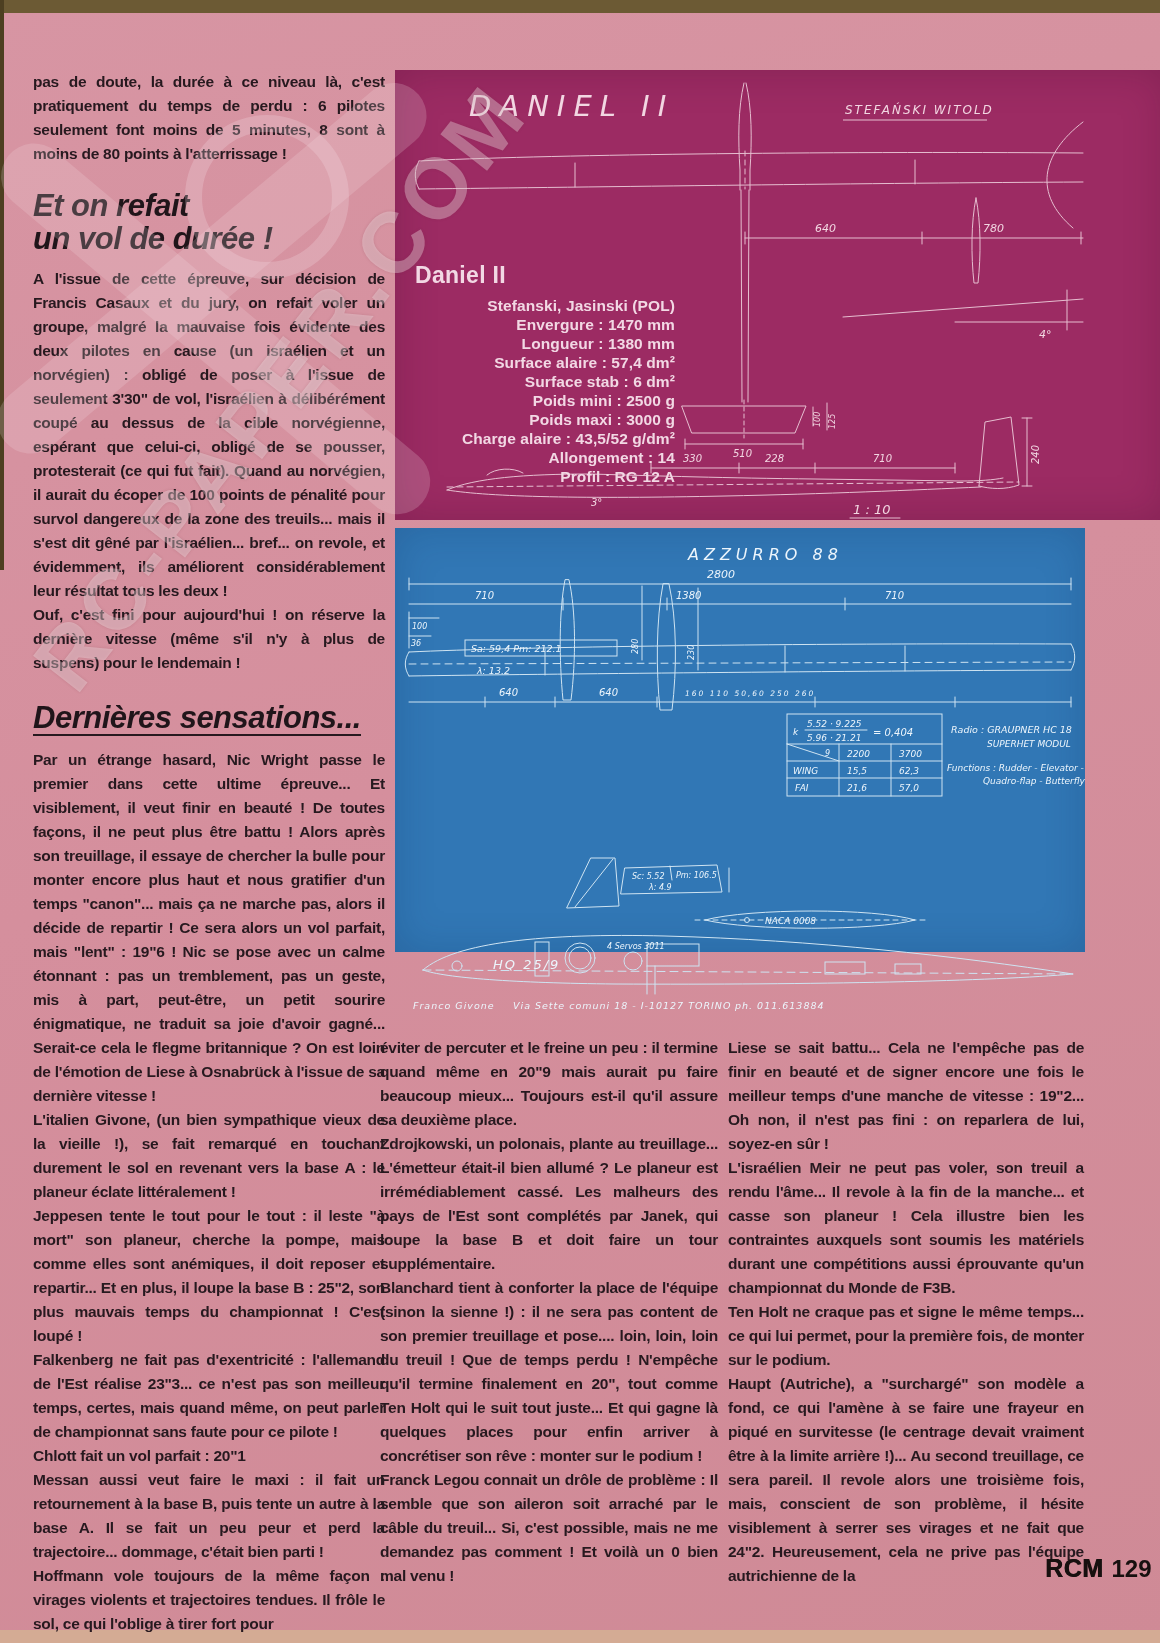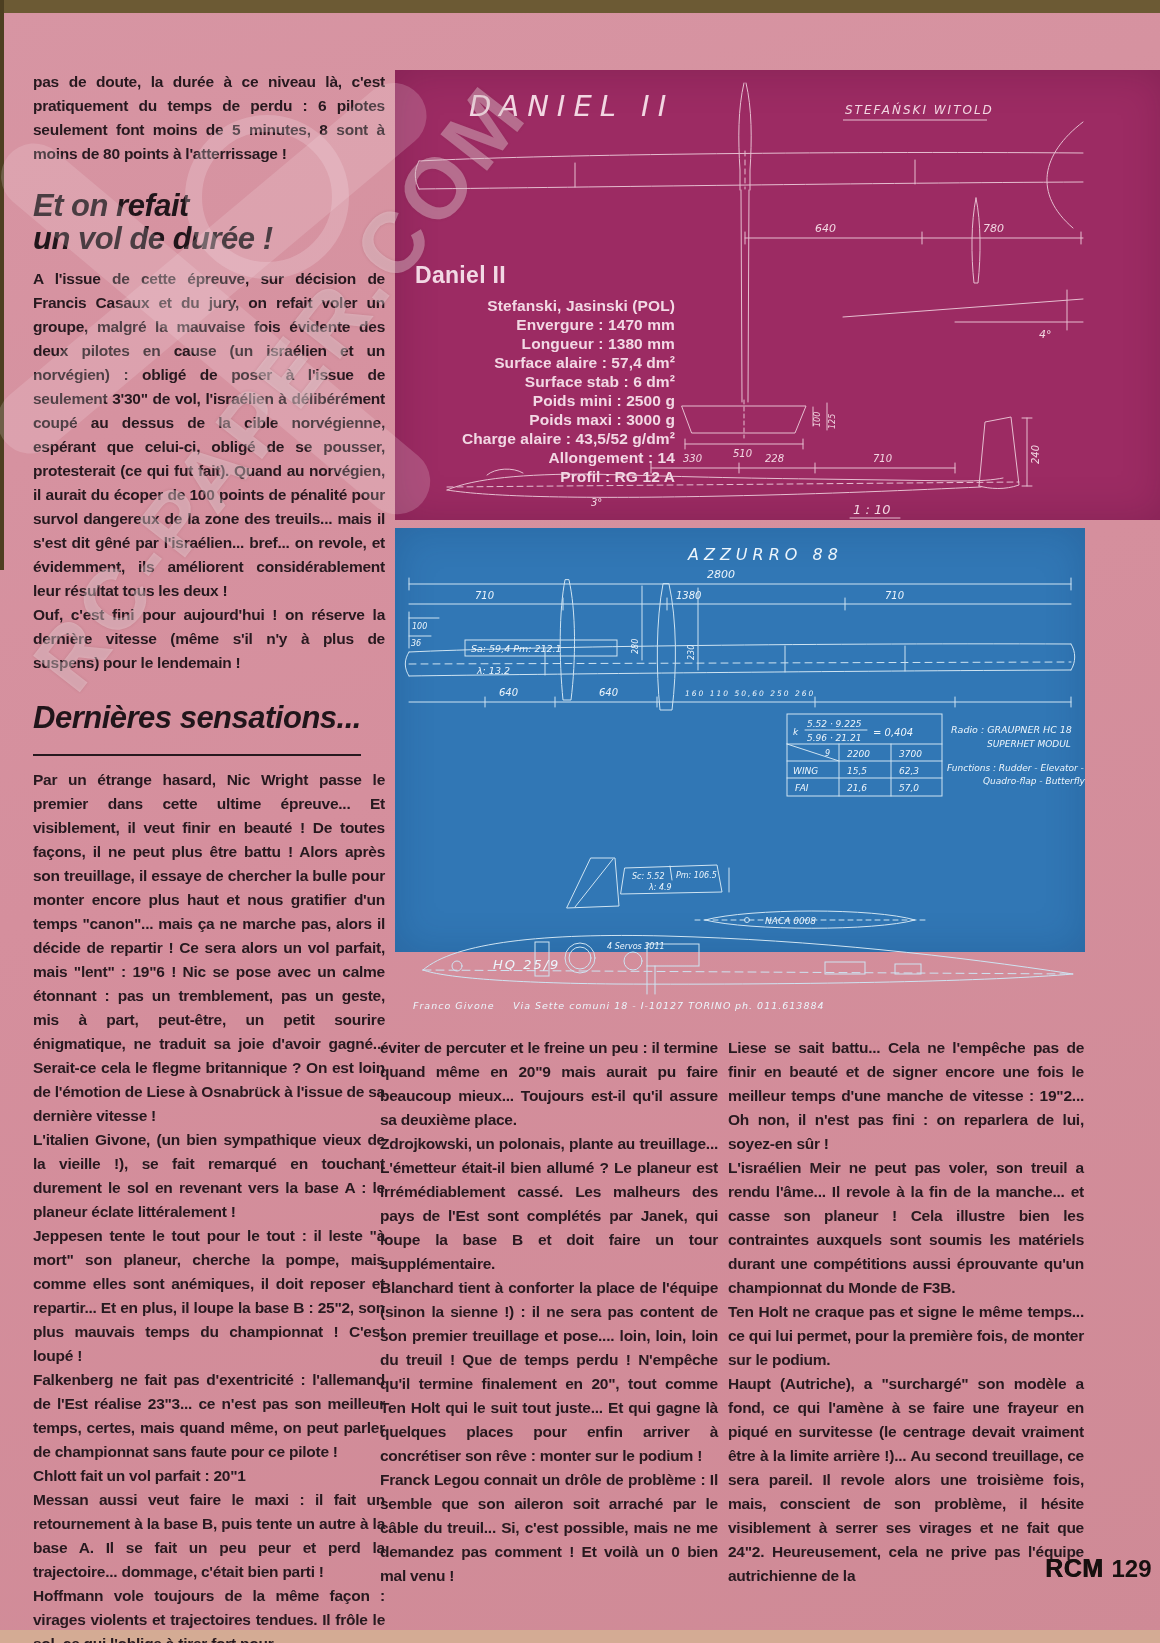--- a/index.html
+++ b/index.html
@@ -26,21 +26,21 @@
   .col-left{left:33px;top:70px;width:352px;}
   .col-mid{left:380px;top:1036px;width:338px;}
   .col-right{left:728px;top:1036px;width:356px;}
 
   .heading{
     font-style:italic;font-weight:bold;
     font-size:31px;line-height:33px;letter-spacing:-0.5px;
     color:#20151a;margin:0;
   }
   .heading-1{margin:23px 0 12px 0;}
-  .heading-2{margin:26px 8px 12px 0;display:inline-block;border-bottom:2px solid #27191f;padding-bottom:20px;}
+  .heading-2{margin:26px 8px 12px 0;display:inline-block;border-bottom:2px solid #27191f;padding-bottom:0;}
 
   
   .panel{position:absolute;z-index:1;}
   .panel-daniel{left:395px;top:70px;width:771px;height:450px;background:#9c2b63;box-shadow:inset 0 0 40px rgba(60,10,40,.25);}
   .panel-azzurro{left:395px;top:528px;width:690px;height:424px;background:#3177b5;box-shadow:inset 0 0 40px rgba(10,40,80,.2);}
   .panel svg{position:absolute;left:0;top:0;}
 
   .sketch-line{stroke-linecap:round;fill:none;}
   .d-line{stroke:#e6bed0;stroke-width:1;}
   .a-line{stroke:#cfe4f2;stroke-width:1;}

